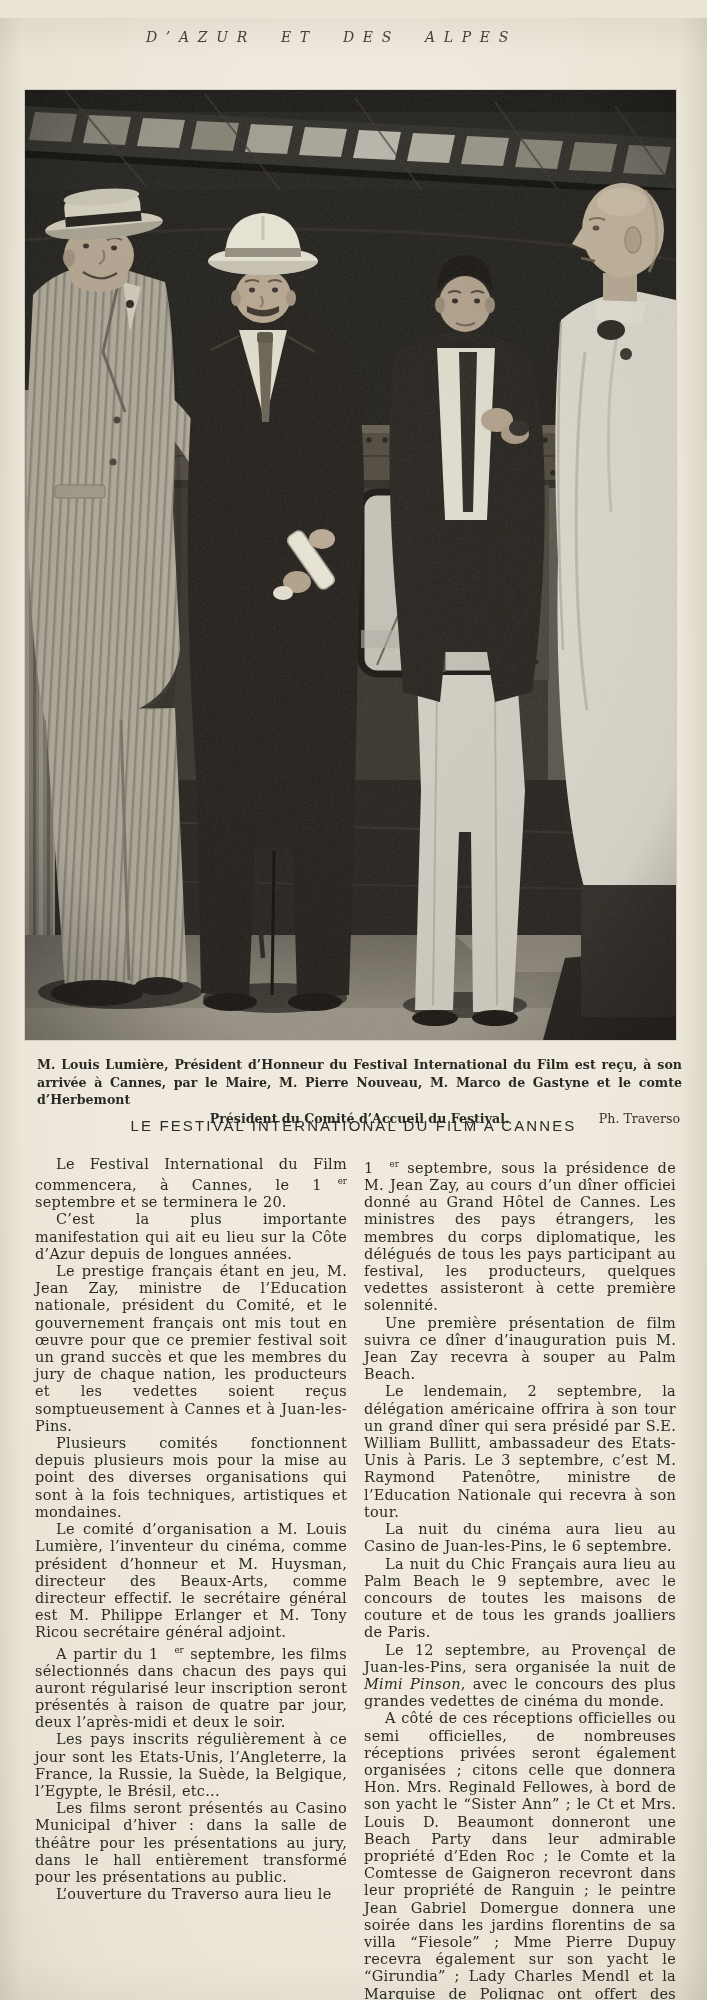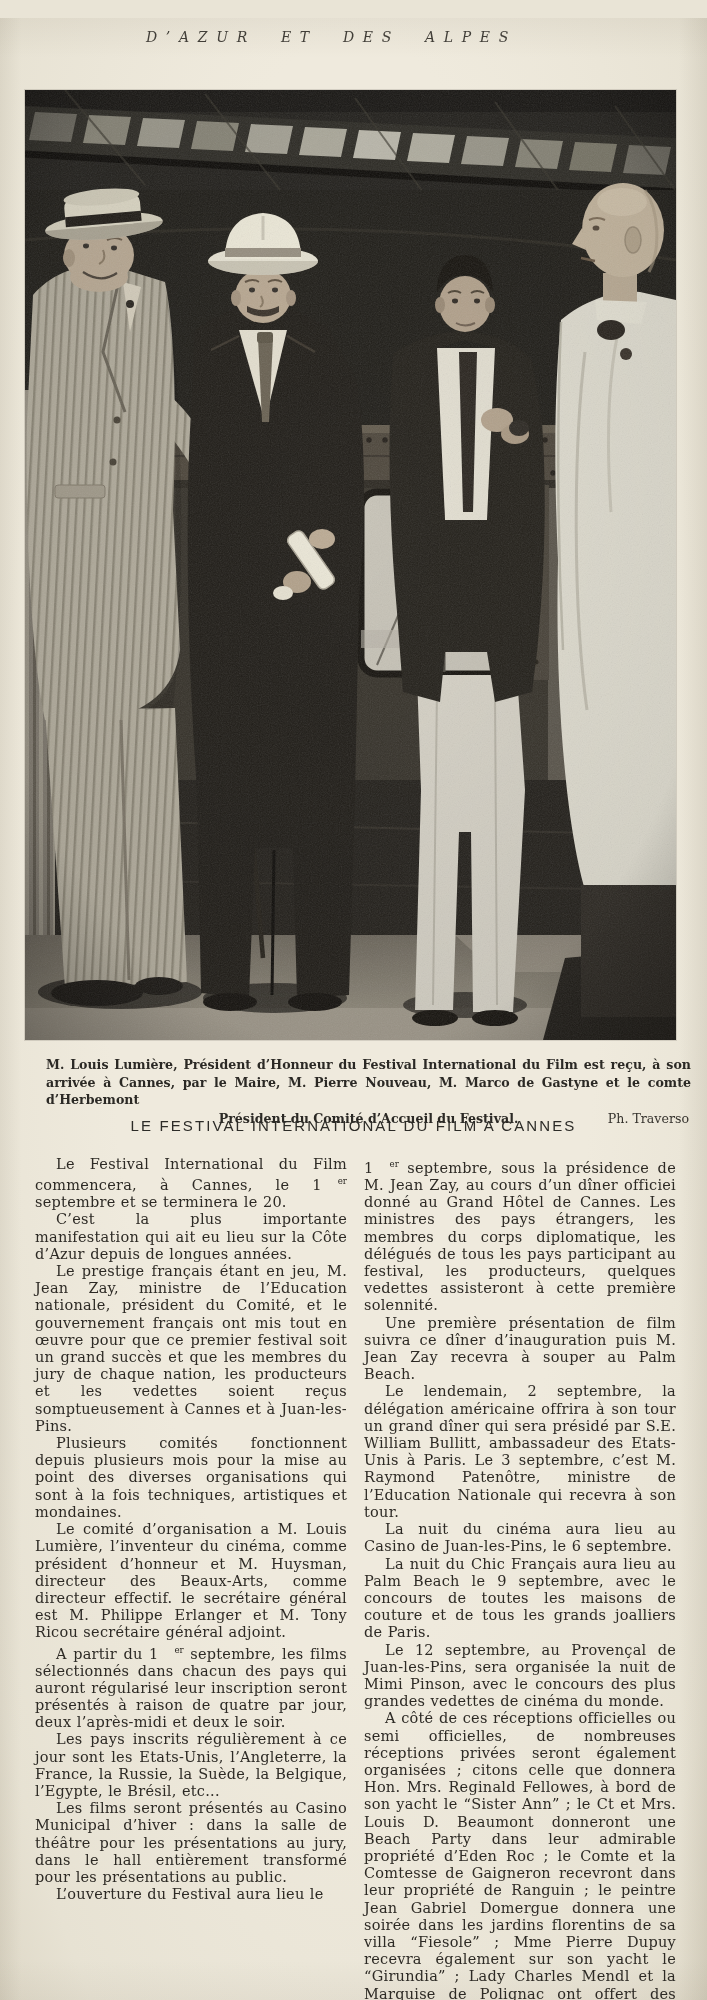--- a/index.html
+++ b/index.html
@@ -26,21 +26,21 @@
     letter-spacing:0.62em;word-spacing:0.85em;
     white-space:nowrap;
   }
   figure.photo{
     position:absolute;left:25px;top:72px;width:651px;height:950px;margin:0;
     box-shadow:0 0 0 1px rgba(60,55,45,0.15);
     background:#23211d;
   }
   figure.photo svg{display:block;width:651px;height:950px;}
   .caption{
-    position:absolute;left:46px;top:1038px;width:645px;
+    position:absolute;left:37px;top:1038px;width:645px;
     font-size:12.6px;line-height:17.5px;font-weight:bold;color:#2b2925;
   }
   .caption-body{text-align:justify;text-align-last:justify;}
   .caption-row{position:relative;text-align:center;margin-top:1px;}
   .photo-credit{position:absolute;right:2px;top:0;font-weight:normal;color:#36332e;}
   .article-title{
     position:absolute;top:1099px;left:0;width:100%;margin:0;
     text-align:center;
     font-family:"Liberation Sans",sans-serif;
     font-size:15px;font-weight:500;color:#2c2b27;
@@ -51,21 +51,21 @@
     display:flex;gap:17px;
   }
   .col{width:312px;
     font-size:14.5px;line-height:17.2px;
     letter-spacing:0.25px;word-spacing:0.5px;
     color:#2d2a25;text-align:justify;
   }
   .par{margin:0;text-indent:21px;}
   .par.no-indent{text-indent:0;}
   .sup{vertical-align:super;font-size:0.6em;letter-spacing:0;padding-left:16px;}
-  .it{}
+  .it{font-style:italic;}
   .page-number{
     position:absolute;left:638px;top:1983px;
     font-family:"Liberation Sans",sans-serif;
     font-size:27px;font-weight:400;color:#45443f;letter-spacing:1px;
   }
 </style>
 </head>
 <body>
 
 <div class="page">
@@ -364,21 +364,21 @@
   <div class="columns">
     <div class="col">
         <p class="par"><span>Le Festival International du Film commencera, à Cannes, le 1</span><span class="sup">er</span><span> septembre et se terminera le 20.</span></p>
         <p class="par"><span>C’est la plus importante manifestation qui ait eu lieu sur la Côte d’Azur depuis de longues années.</span></p>
         <p class="par"><span>Le prestige français étant en jeu, M. Jean Zay, ministre de l’Education nationale, président du Comité, et le gouvernement français ont mis tout en œuvre pour que ce premier festival soit un grand succès et que les membres du jury de chaque nation, les producteurs et les vedettes soient reçus somptueusement à Cannes et à Juan-les-Pins.</span></p>
         <p class="par"><span>Plusieurs comités fonctionnent depuis plusieurs mois pour la mise au point des diverses organisations qui sont à la fois techniques, artistiques et mondaines.</span></p>
         <p class="par"><span>Le comité d’organisation a M. Louis Lumière, l’inventeur du cinéma, comme président d’honneur et M. Huysman, directeur des Beaux-Arts, comme directeur effectif. le secrétaire général est M. Philippe Erlanger et M. Tony Ricou secrétaire général adjoint.</span></p>
         <p class="par"><span>A partir du 1</span><span class="sup">er</span><span> septembre, les films sélectionnés dans chacun des pays qui auront régularisé leur inscription seront présentés à raison de quatre par jour, deux l’après-midi et deux le soir.</span></p>
         <p class="par"><span>Les pays inscrits régulièrement à ce jour sont les Etats-Unis, l’Angleterre, la France, la Russie, la Suède, la Belgique, l’Egypte, le Brésil, etc...</span></p>
         <p class="par"><span>Les films seront présentés au Casino Municipal d’hiver : dans la salle de théâtre pour les présentations au jury, dans le hall entièrement transformé pour les présentations au public.</span></p>
-        <p class="par"><span>L’ouverture du Festival aura lieu le</span></p>
+        <p class="par"><span>L’ouverture du Traverso aura lieu le</span></p>
       </div>
     <div class="col">
         <p class="par no-indent"><span>1</span><span class="sup">er</span><span> septembre, sous la présidence de M. Jean Zay, au cours d’un dîner officiei donné au Grand Hôtel de Cannes. Les ministres des pays étrangers, les membres du corps diplomatique, les délégués de tous les pays participant au festival, les producteurs, quelques vedettes assisteront à cette première solennité.</span></p>
         <p class="par"><span>Une première présentation de film suivra ce dîner d’inauguration puis M. Jean Zay recevra à souper au Palm Beach.</span></p>
         <p class="par"><span>Le lendemain, 2 septembre, la délégation américaine offrira à son tour un grand dîner qui sera présidé par S.E. William Bullitt, ambassadeur des Etats-Unis à Paris. Le 3 septembre, c’est M. Raymond Patenôtre, ministre de l’Education Nationale qui recevra à son tour.</span></p>
         <p class="par"><span>La nuit du cinéma aura lieu au Casino de Juan-les-Pins, le 6 septembre.</span></p>
         <p class="par"><span>La nuit du Chic Français aura lieu au Palm Beach le 9 septembre, avec le concours de toutes les maisons de couture et de tous les grands joalliers de Paris.</span></p>
         <p class="par"><span>Le 12 septembre, au Provençal de Juan-les-Pins, sera organisée la nuit de </span><span class="it">Mimi Pinson</span><span>, avec le concours des plus grandes vedettes de cinéma du monde.</span></p>
         <p class="par"><span>A côté de ces réceptions officielles ou semi officielles, de nombreuses réceptions privées seront également organisées ; citons celle que donnera Hon. Mrs. Reginald Fellowes, à bord de son yacht le “Sister Ann” ; le Ct et Mrs. Louis D. Beaumont donneront une Beach Party dans leur admirable propriété d’Eden Roc ; le Comte et la Comtesse de Gaigneron recevront dans leur propriété de Ranguin ; le peintre Jean Gabriel Domergue donnera une soirée dans les jardins florentins de sa villa “Fiesole” ; Mme Pierre Dupuy recevra également sur son yacht le “Girundia” ; Lady Charles Mendl et la Marquise de Polignac ont offert des coupes et des prix, etc.</span></p>
       </div>

